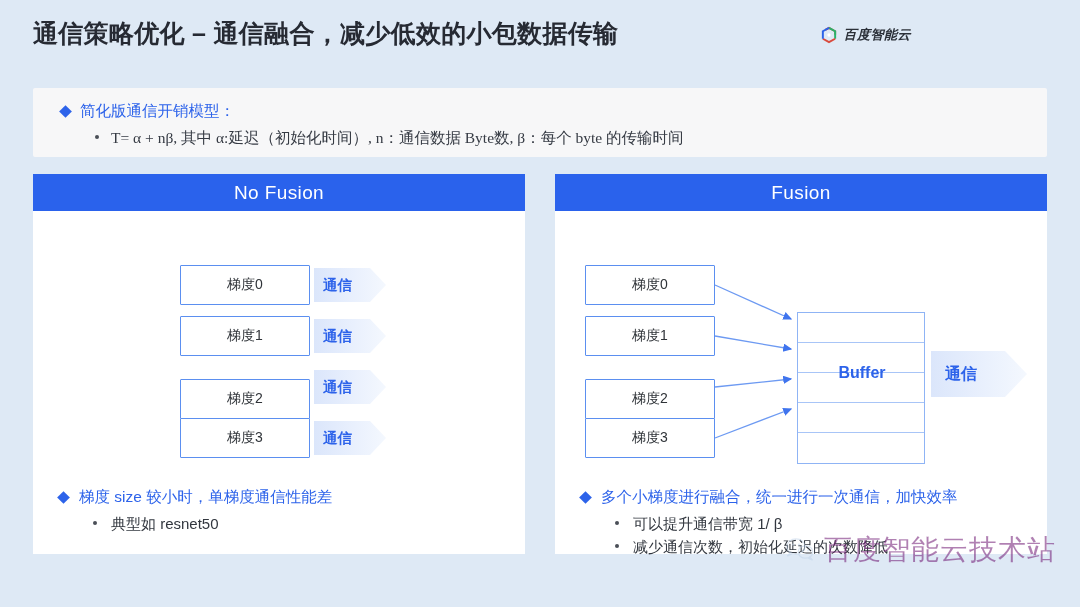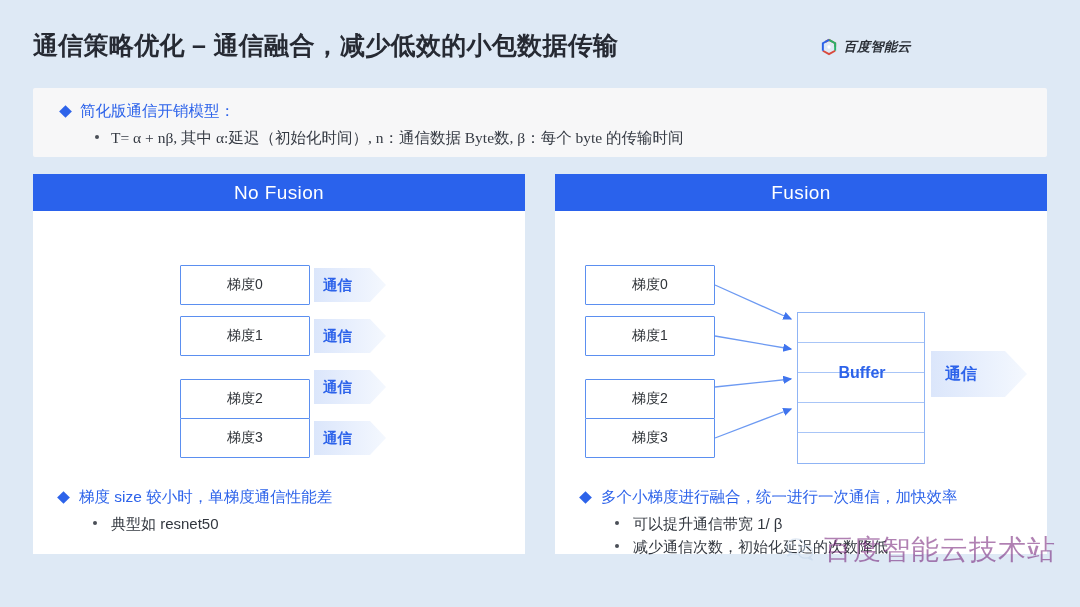--- a/index.html
+++ b/index.html
@@ -11,21 +11,21 @@
   }
   .slide {
     position: relative;
     width: 1080px; height: 607px;
     background: #dee9f5;
   }
 
   
   .header {
     position: absolute;
-    left: 0; top: 0; width: 935px; height: 72px; margin-top: 12px;
+    left: 0; top: 0; width: 935px; height: 72px;
   }
   .slide-title {
     position: absolute;
     left: 33px; top: 17px;
     font-size: 25px;
     font-weight: 600;
     color: #262a33;
     letter-spacing: .3px;
     white-space: nowrap;
   }

